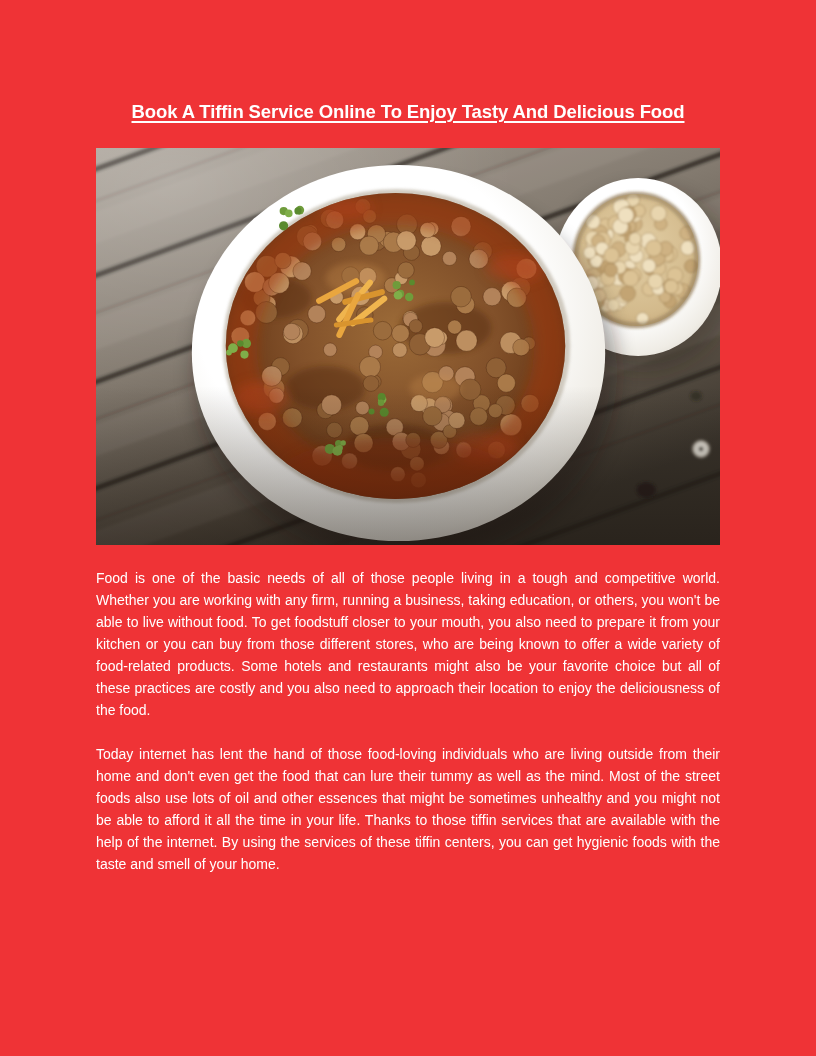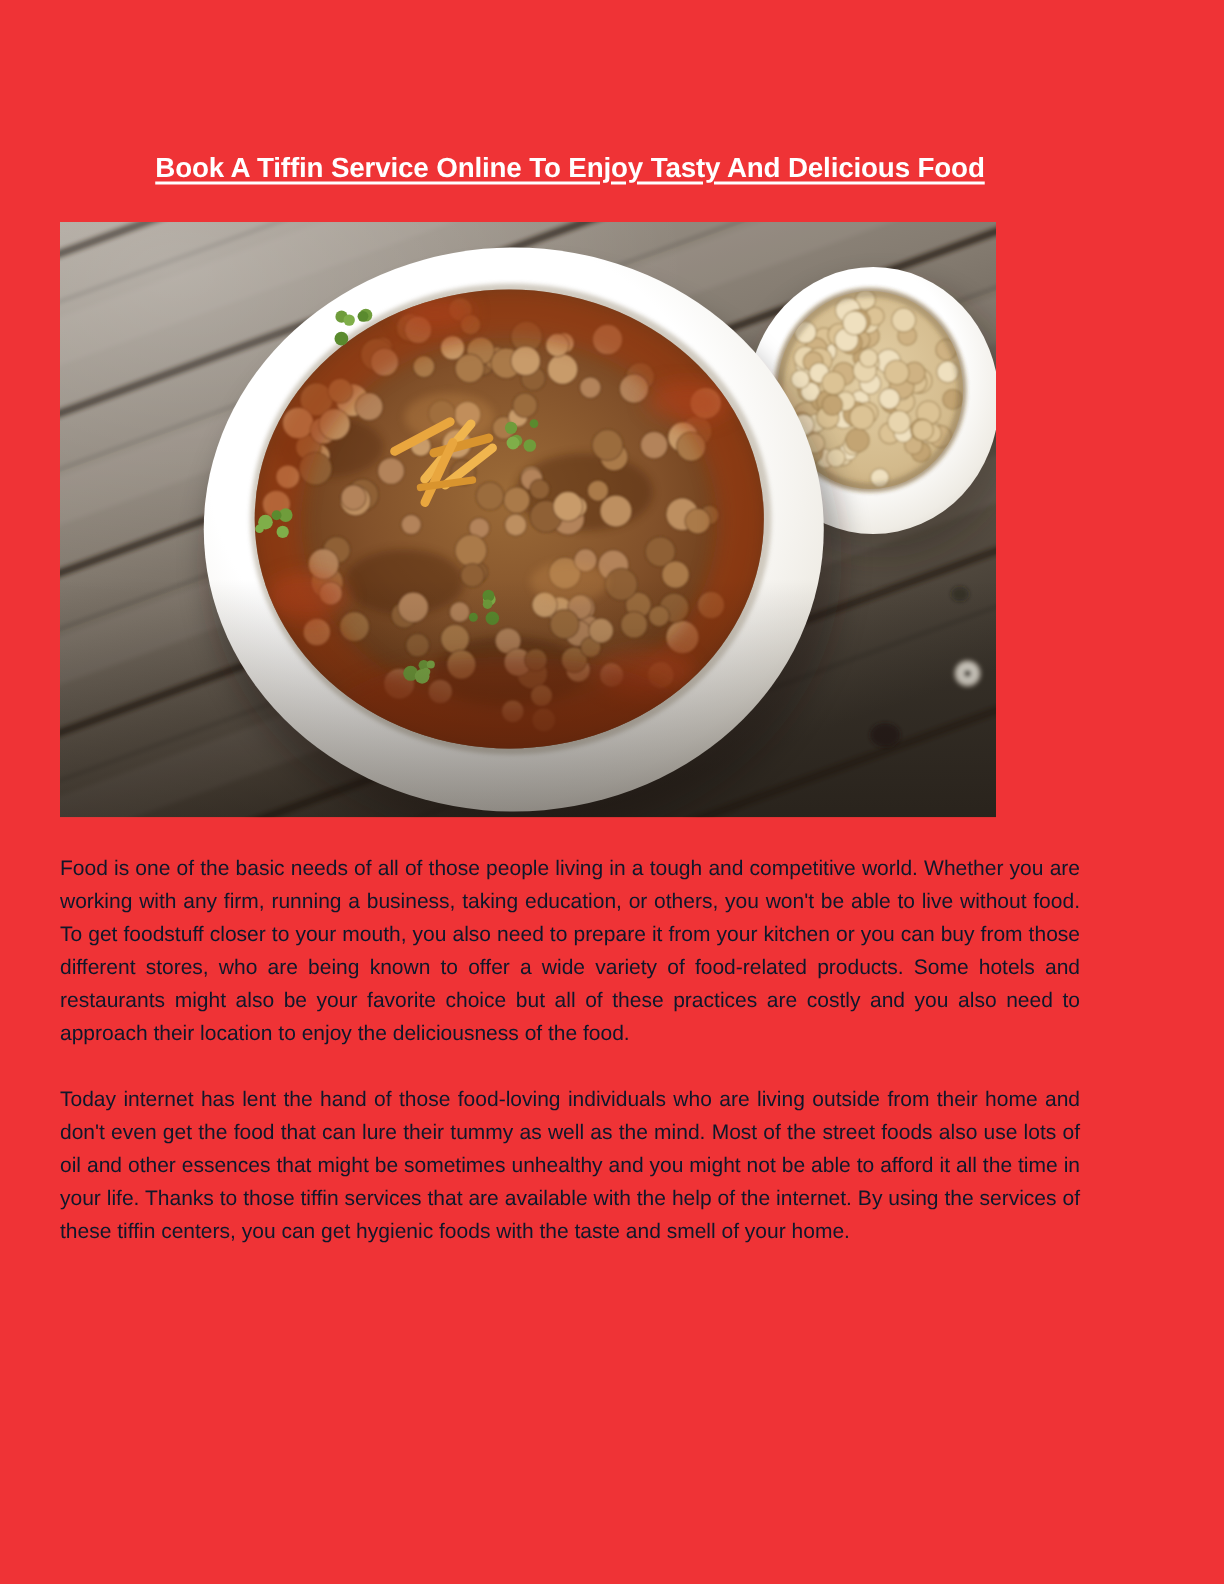--- a/index.html
+++ b/index.html
@@ -1,21 +1,21 @@
 <!DOCTYPE html>
 <html><head>
 <meta charset="utf-8">
 <style>
   html,body{margin:0;padding:0;background:#ef3336;}
   .page{
     position:relative;
     width:816px;height:1056px;
     background:#ef3336;
     box-sizing:border-box;
-    padding:100px 96px 0 40px;
+    padding:100px 96px 0 96px;
     font-family:"Liberation Sans",sans-serif;
     overflow:hidden;
   }
   .title{
     margin:0;
     color:#ffffff;
     font-size:18.5px;
     line-height:23px;
     font-weight:700;
     letter-spacing:-0.1px;
@@ -26,21 +26,21 @@
     white-space:nowrap;
   }
   .photo{
     margin:25px 0 0 0;
     width:624px;height:397px;
     overflow:hidden;
   }
   .photo svg{display:block;width:100%;height:100%;}
   .para{
     margin:22px 0 0 0;
-    color:#0f172a;
+    color:#ffffff;
     font-size:14px;
     line-height:22px;
     text-align:justify;
   }
   .para + .para{}
 </style>
 </head>
 <body>
 
 <div class="page">

